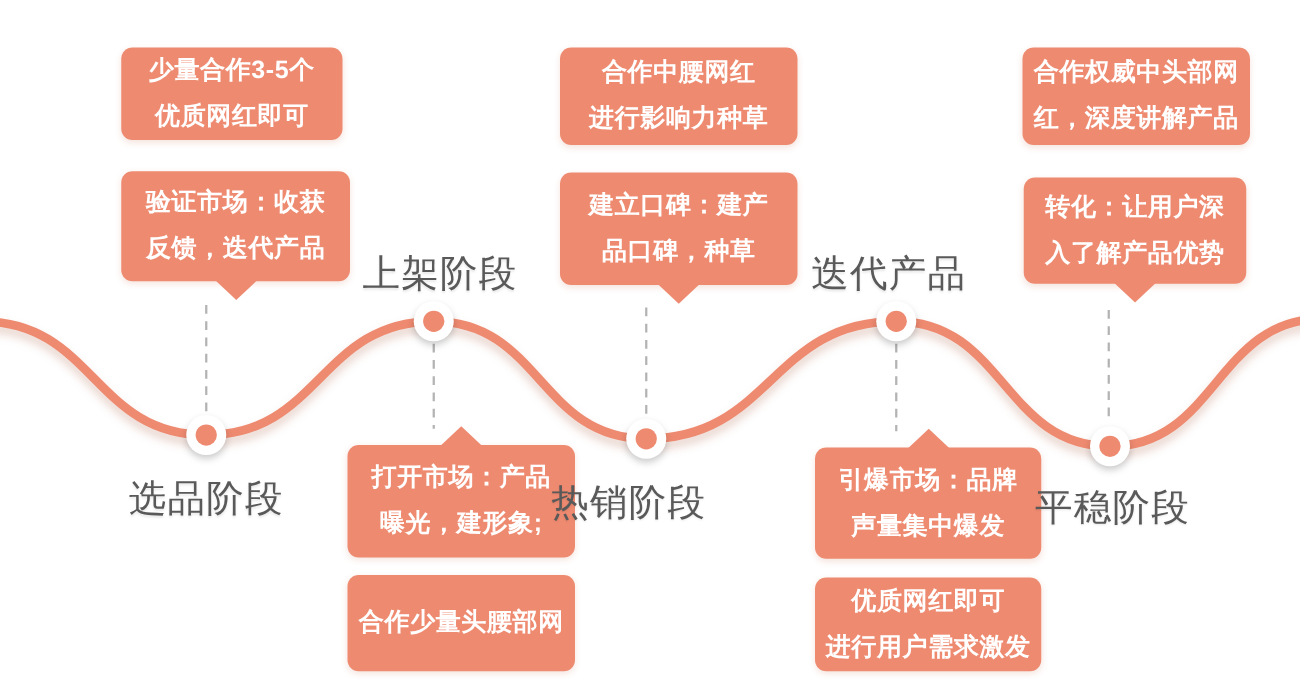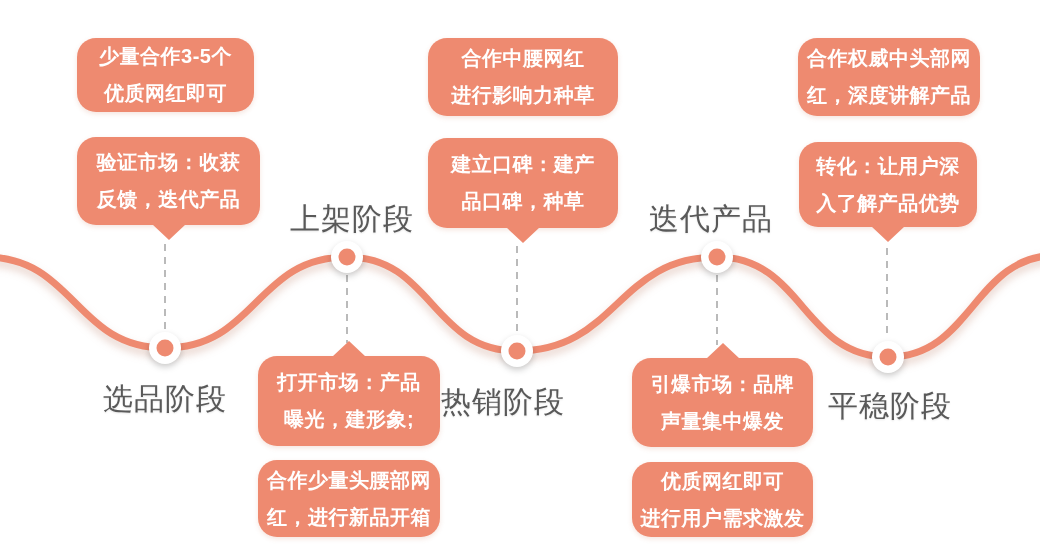--- a/index.html
+++ b/index.html
@@ -33,32 +33,33 @@
     stroke: var(--connector);
     stroke-width: 1.8;
     stroke-dasharray: 7 6;
   }
   .dot-outer { fill: #fff; filter: drop-shadow(0 3px 3px rgba(0,0,0,0.20)); }
   .dot-inner { fill: var(--coral); }
 
   .callout {
     position: absolute;
     background: var(--coral);
-    border-radius: 19px;
+    border-radius: 9px;
     color: #fff;
     font-weight: bold;
     font-size: 20px;
     line-height: 37px;
     letter-spacing: 0.5px;
     display: flex;
     flex-direction: column;
     align-items: center;
     justify-content: center;
     text-align: center;
     box-shadow: 0 2px 5px rgba(200,110,80,0.18);
+    margin-left: 20px;
   }
   .callout .line { white-space: nowrap; }
   .tail {
     position: absolute;
     left: 50%;
     transform: translateX(-50%);
     width: 0; height: 0;
     border-left: 17px solid transparent;
     border-right: 17px solid transparent;
   }
@@ -153,21 +154,20 @@
     <div class="tail tail-up"></div>
   </div>
   <div class="callout" style="left:632px; top:358px; width:181px; height:89px;">
     <div class="line">引爆市场：品牌</div>
     <div class="line">声量集中爆发</div>
     <div class="tail tail-up"></div>
   </div>
 
   <div class="callout" style="left:258px; top:460px; width:182px; height:77px;">
     <div class="line">合作少量头腰部网</div>
-    <div class="line">红，进行新品开箱</div>
   </div>
   <div class="callout" style="left:632px; top:462px; width:181px; height:75px;">
     <div class="line">优质网红即可</div>
     <div class="line">进行用户需求激发</div>
   </div>
 
   <div class="stage-label" style="left:165px; top:379px;">选品阶段</div>
   <div class="stage-label" style="left:352px; top:199px;">上架阶段</div>
   <div class="stage-label" style="left:503px; top:382px;">热销阶段</div>
   <div class="stage-label" style="left:711px; top:199px;">迭代产品</div>

